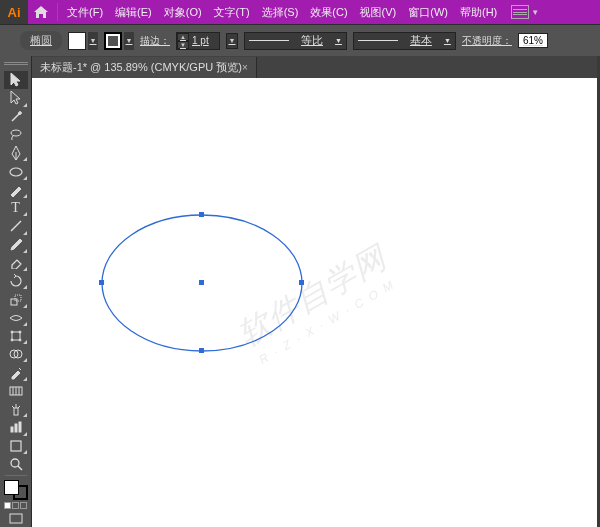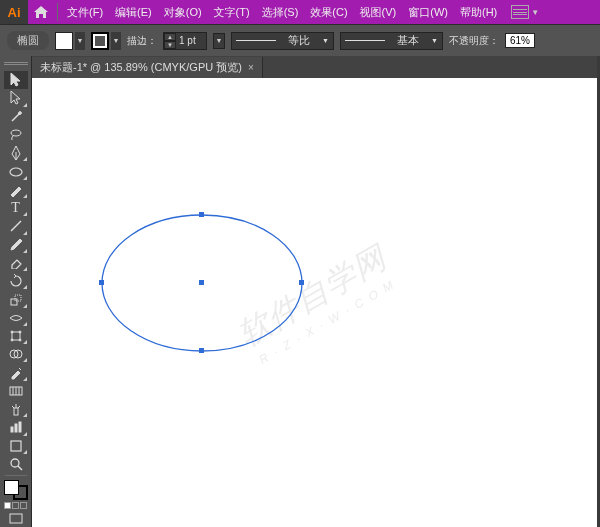--- a/index.html
+++ b/index.html
@@ -9,21 +9,21 @@
   .menubar { height: 24px; background: #a21caf; display: flex; align-items: center; color: #eee; font-size: 11px; }
   .ai-logo { width: 28px; height: 24px; display: flex; align-items: center; justify-content: center; color: #ff7b00; font-weight: bold; font-size: 13px; background: #3a3a3a; }
   .home-icon { width: 26px; display: flex; align-items: center; justify-content: center; cursor: pointer; }
   .home-icon svg { fill: #ddd; }
   .menu-sep { width: 1px; height: 18px; background: #6a6a6a; margin: 0 3px; }
   .menu-item { padding: 0 6px; cursor: pointer; color: #eee; white-space: nowrap; }
   .menu-panel { margin-left: 8px; width: 18px; height: 14px; border: 1px solid #aaa; display: flex; flex-direction: column; justify-content: space-evenly; padding: 1px; }
   .menu-panel div { height: 1px; background: #aaa; }
 
   
-  .optbar { height: 32px; background: #535353; display: flex; align-items: center; color: #ddd; font-size: 11px; padding: 0 7px; gap: 6px; border-top: 1px solid #2a2a2a; }
+  .optbar { height: 32px; background: #535353; display: flex; align-items: center; color: #ddd; font-size: 11px; padding: 0 20px; gap: 6px; border-top: 1px solid #2a2a2a; text-decoration: underline; }
   .tool-label { background: #4a4a4a; color: #ccc; padding: 2px 10px; border-radius: 8px; font-size: 11px; }
   .color-swatch { display: flex; align-items: center; gap: 2px; }
   .swatch-fill { width: 18px; height: 18px; background: #fff; border: 1px solid #222; }
   .swatch-dd { width: 10px; height: 18px; background: #3a3a3a; display: flex; align-items: center; justify-content: center; }
   .swatch-stroke { width: 18px; height: 18px; background: #fff; border: 2px solid #000; box-sizing: border-box; position: relative; }
   .swatch-stroke::after { content: ''; position: absolute; inset: 2px; background: #535353; }
   .opt-label { color: #ddd; font-size: 10px; }
   .pt-input { display: flex; align-items: center; background: #3a3a3a; border: 1px solid #222; height: 18px; }
   .pt-arrows { width: 12px; display: flex; flex-direction: column; }
   .pt-arrows span { height: 8px; display: flex; align-items: center; justify-content: center; font-size: 6px; color: #ccc; background: #444; border: 1px solid #222; }
@@ -47,21 +47,21 @@
   .chip-fill { position: absolute; top: 0; left: 0; width: 15px; height: 15px; background: #fff; border: 1px solid #000; }
   .chip-stroke { position: absolute; bottom: 0; right: 0; width: 15px; height: 15px; border: 2px solid #000; background: #535353; box-sizing: border-box; }
   .mini-row { display: flex; gap: 1px; margin-top: 2px; }
   .mini-row .mini { width: 7px; height: 7px; border: 1px solid #999; }
   .mini.filled { background: #fff; }
   .screen-btn { width: 24px; height: 18px; display: flex; align-items: center; justify-content: center; margin-top: 3px; }
 
   
   .docarea { flex: 1; display: flex; flex-direction: column; background: #323232; }
   .tabbar { height: 22px; background: #424242; display: flex; align-items: center; }
-  .doc-tab { background: #4a4a4a; color: #ddd; font-size: 11px; padding: 3px 8px; display: flex; align-items: center; gap: 6px; border-right: 1px solid #2a2a2a; }
+  .doc-tab { background: #4a4a4a; color: #ddd; font-size: 11px; padding: 3px 8px; display: flex; align-items: center; border-right: 1px solid #2a2a2a; }
   .tab-close { font-size: 10px; color: #bbb; cursor: pointer; }
   .canvas-wrap { flex: 1; background: #fff; position: relative; overflow: hidden; }
   .ellipse-svg { position: absolute; top: 0; left: 0; }
   .watermark { position: absolute; top: 50%; left: 50%; transform: translate(-50%,-50%) rotate(-30deg); font-size: 32px; color: rgba(200,200,200,0.35); font-style: italic; pointer-events: none; letter-spacing: 1px; white-space: nowrap; }
   .watermark small { font-size: 12px; letter-spacing: 2px; display: block; text-align: center; }
 
   .rt-edge { position: absolute; right: 0; top: 56px; bottom: 0; width: 3px; background: #3a3a3a; }
 </style>
 </head>
 <body>

